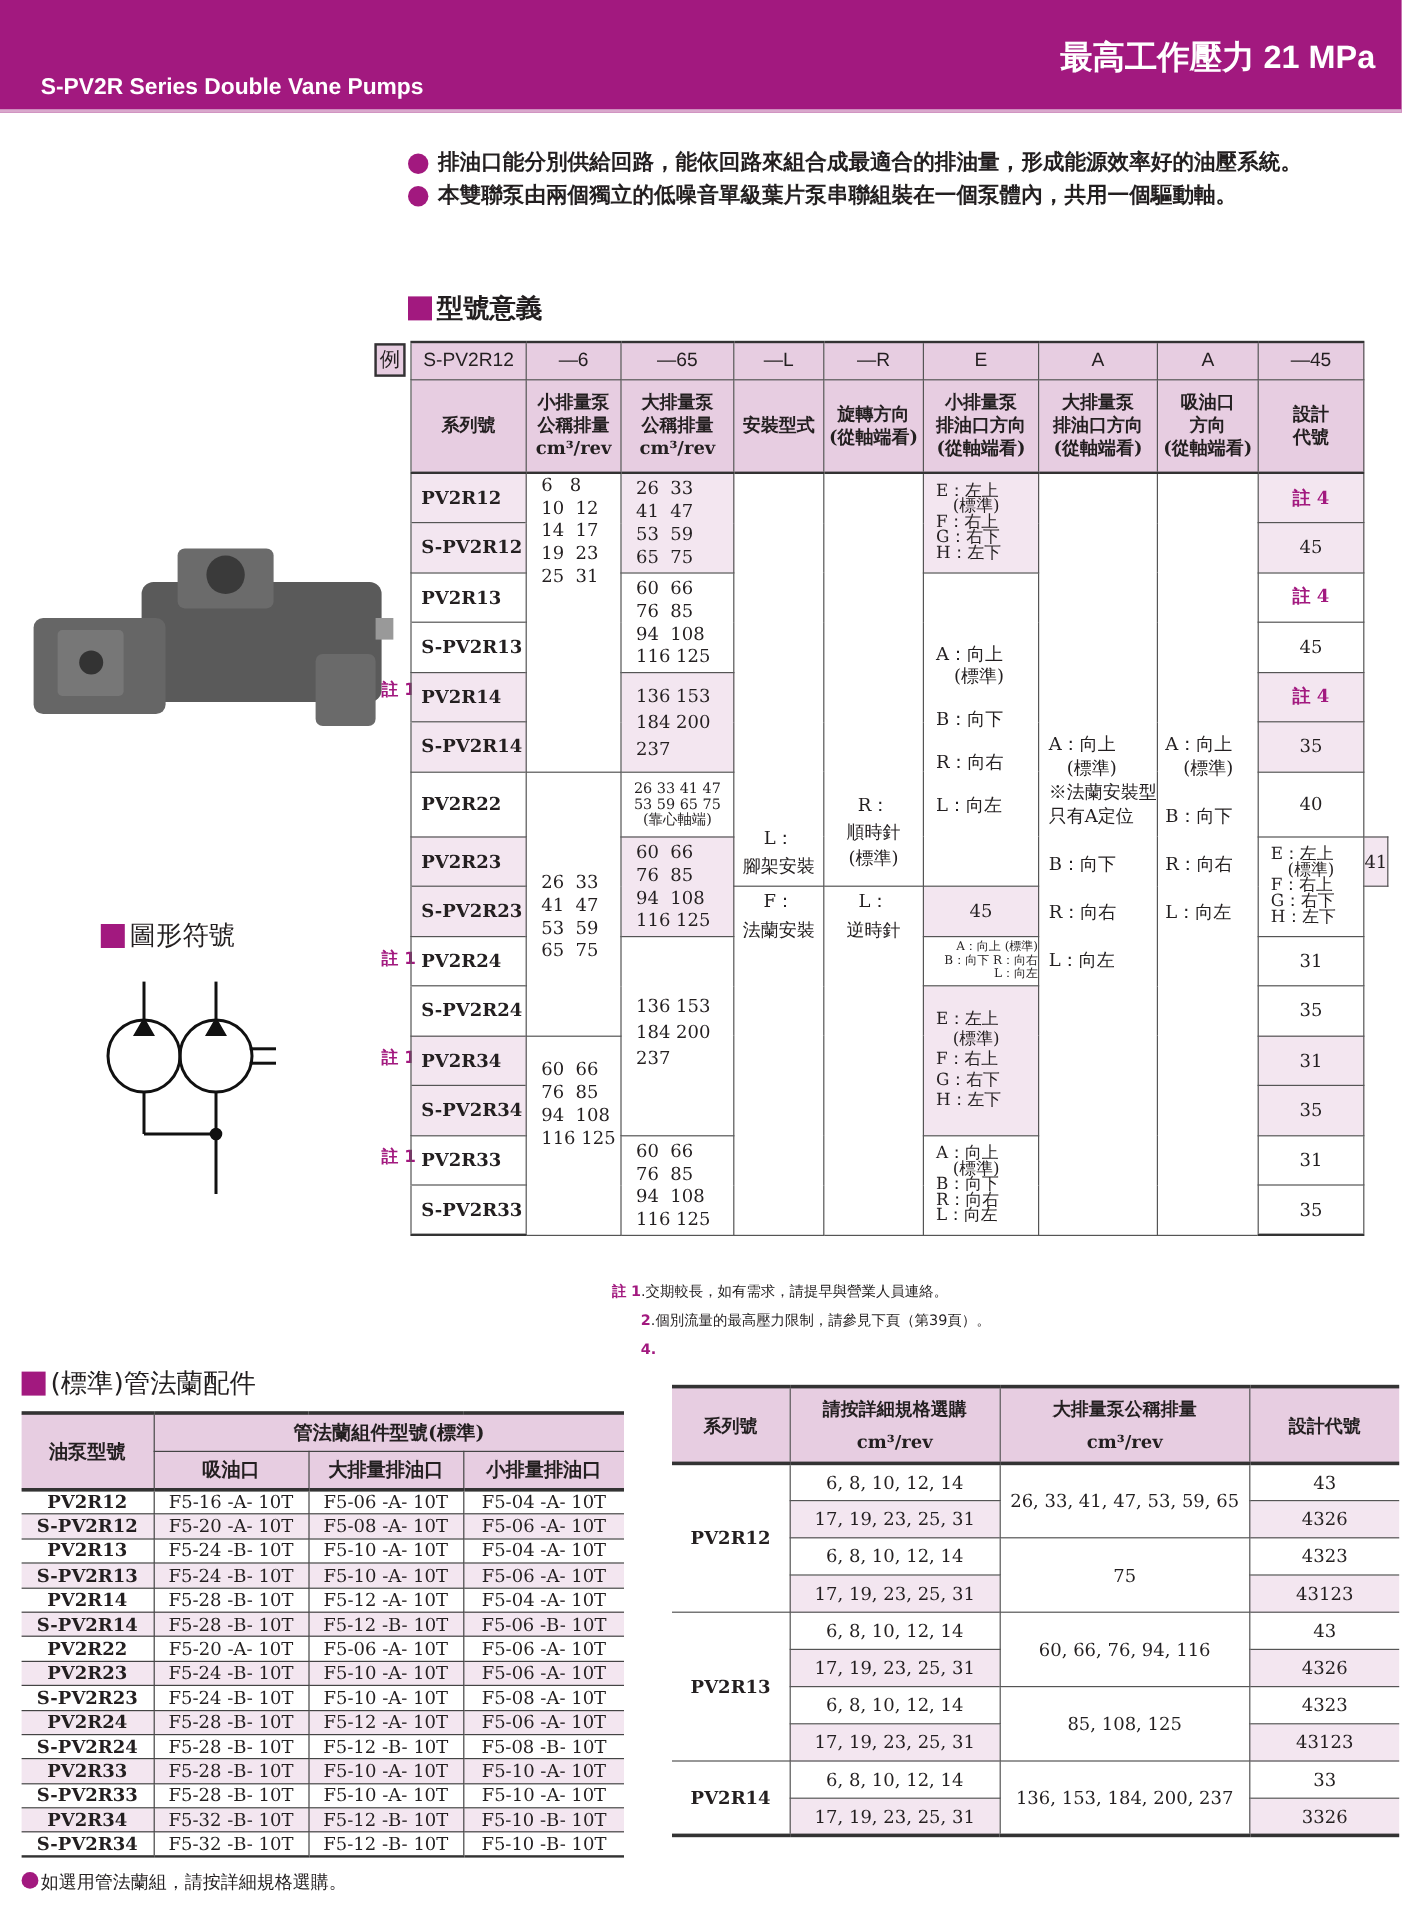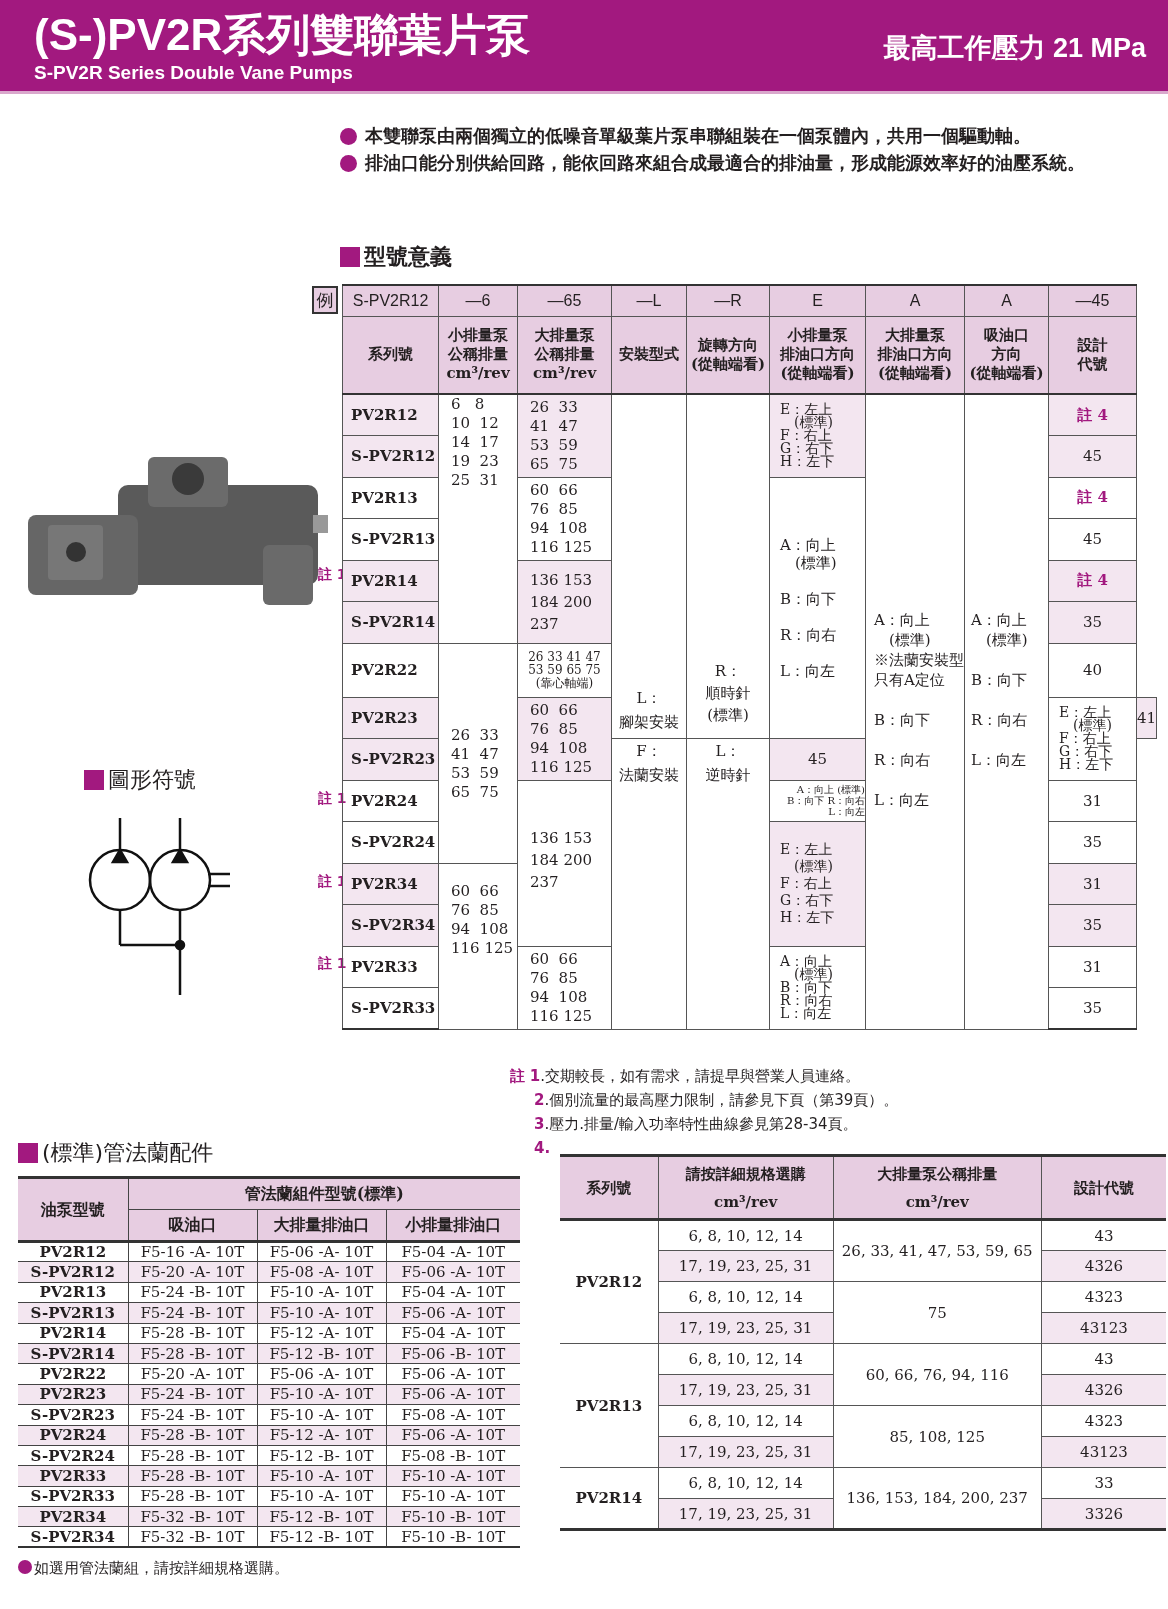--- a/index.html
+++ b/index.html
@@ -30,21 +30,21 @@
   .pink { background: #f3e6f0; }
   .mt td.num { font-size: 15px; line-height: 19px; }
   .mt td.small { font-size: 12px; line-height: 13px; }
   .mt td.dir { font-size: 14px; line-height: 15px; text-align: left; padding-left: 10px; }
   .mt td.code { font-size: 15px; }
   .mt td.note4 { color: #a2197f; font-weight: bold; }
   .note1 { position: absolute; left: 318px; font-size: 14px; color: #a2197f; font-weight: bold; font-family: "DejaVu Sans", sans-serif; }
   .reibox { position: absolute; left: 312px; top: 286px; width: 26px; height: 28px; border: 2px solid #333; background: #e7cde1;
             font-family: "DejaVu Sans", sans-serif; font-size: 17px; text-align: center; line-height: 24px; }
 
-  .notes { position: absolute; left: 510px; top: 1064px; font-size: 15px; line-height: 24px; font-family: "DejaVu Sans", sans-serif; }
+  .notes { position: absolute; left: 510px; top: 1064px; font-size: 12px; line-height: 24px; font-family: "DejaVu Sans", sans-serif; }
   .notes .k { color: #a2197f; font-weight: bold; }
 
   
   .ft { position: absolute; left: 18px; top: 1176px; width: 502px; border-collapse: collapse; font-size: 15px; }
   .ft td { border-left: 1.5px solid #444; border-right: 1.5px solid #444; border-bottom: 1.5px solid #444; text-align: center; height: 20.4px; line-height: 18px; padding: 0 2px; }
   .ft td:first-child { border-left: none; }
   .ft td:last-child { border-right: none; margin-left: 44px; }
   .ft .h td { background: #e7cde1; font-weight: bold; height: 32px; font-size: 16px; }
   .ft .h:first-child td { border-top: 3px solid #333; }
   .ft .h2 td { border-bottom: 3px solid #333; }
@@ -62,28 +62,27 @@
   .t4 tr.last td { border-bottom: 3px solid #333; }
   .foot { position: absolute; left: 18px; top: 1556px; font-family: "DejaVu Sans", sans-serif; font-size: 15px; line-height: 24px; }
   .foot .dot { display: inline-block; width: 14px; height: 14px; border-radius: 50%; background: #a2197f; vertical-align: -1px; margin-right: 2px; }
   .pumpimg { position: absolute; left: 8px; top: 445px; width: 320px; height: 180px; }
   .symbol { position: absolute; left: 80px; top: 800px; width: 170px; height: 200px; }
 </style>
 </head>
 <body>
 
 <div class="header">
-  <div class="title">(S-)PV2R系列雙聯葉片泵</div>
   <div class="subtitle">S-PV2R Series Double Vane Pumps</div>
   <div class="pressure">最高工作壓力  21 MPa</div>
 </div>
 
 <div class="bullets">
+  <div class="b"><span class="dot"></span><span>排油口能分別供給回路，能依回路來組合成最適合的排油量，形成能源效率好的油壓系統。</span></div>
   <div class="b"><span class="dot"></span><span>本雙聯泵由兩個獨立的低噪音單級葉片泵串聯組裝在一個泵體內，共用一個驅動軸。</span></div>
-  <div class="b"><span class="dot"></span><span>排油口能分別供給回路，能依回路來組合成最適合的排油量，形成能源效率好的油壓系統。</span></div>
 </div>
 
 <div class="sec" style="left:340px; top:242px;">
   <span class="sq"></span>
     <span>型號意義</span>
 </div>
 
 <svg class="pumpimg" viewBox="0 0 320 180">
   <rect x="110" y="40" width="200" height="100" rx="10" fill="#5a5a5a"></rect>
   <rect x="140" y="12" width="80" height="50" rx="6" fill="#6b6b6b"></rect>
@@ -339,21 +338,20 @@
   <tr>
     <td class="sr" style="border-bottom:2.5px solid #333;">S-PV2R33</td>
     <td class="code" style="border-bottom:2.5px solid #333;">35</td>
   </tr>
 </tbody>
   </table>
 
 <div class="notes">
   <div><span class="k">註</span>&nbsp;<span class="k">1</span><span>.交期較長，如有需求，請提早與營業人員連絡。</span></div>
   <div style="padding-left:24px"><span class="k">2</span><span>.個別流量的最高壓力限制，請參見下頁（第39頁）。</span></div>
-  <div style="padding-left:24px"><span class="k">3</span><span>.壓力.排量/輸入功率特性曲線參見第28-34頁。</span></div>
   <div style="padding-left:24px"><span class="k">4</span><span class="k">.</span></div>
 </div>
 
 <table class="t4">
   <colgroup>
       <col style="width:82px">
       <col style="width:146px">
       <col style="width:174px">
       <col style="width:104px">
     </colgroup>

